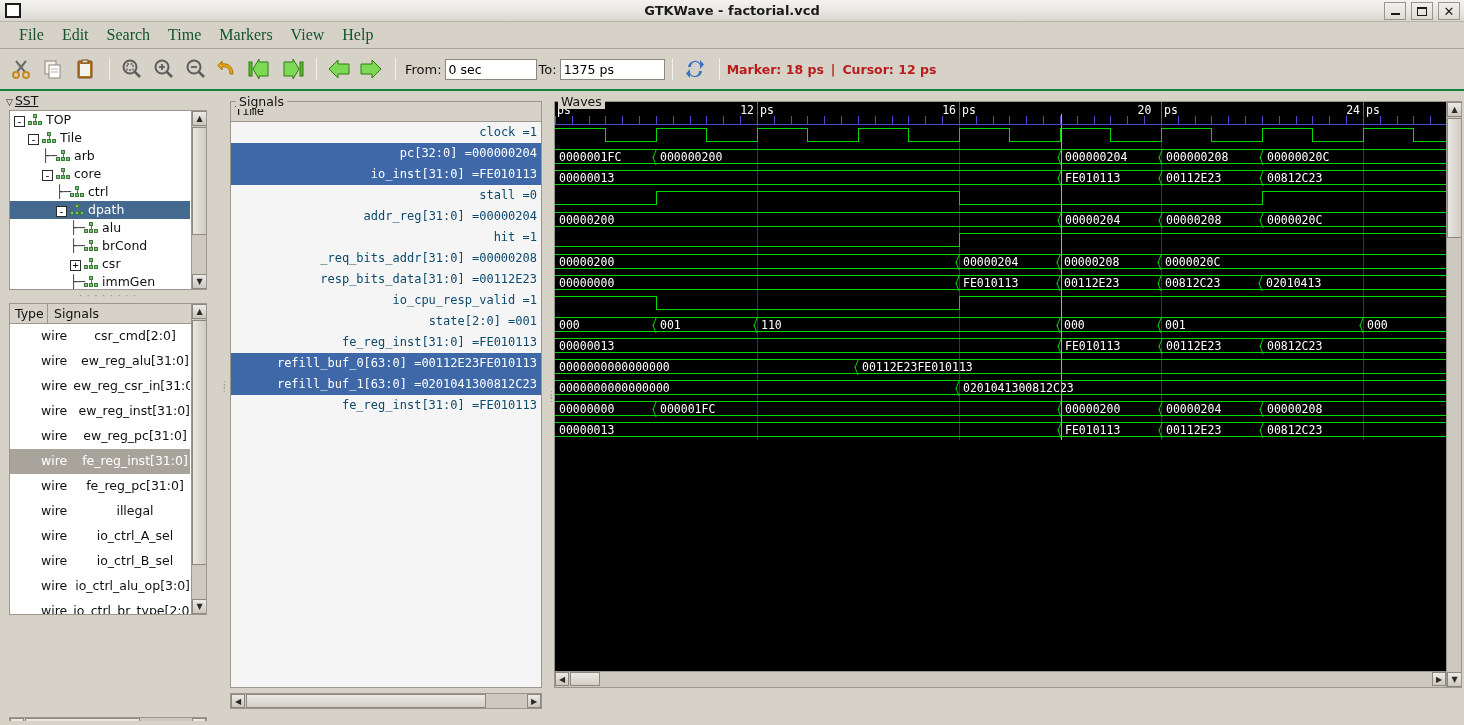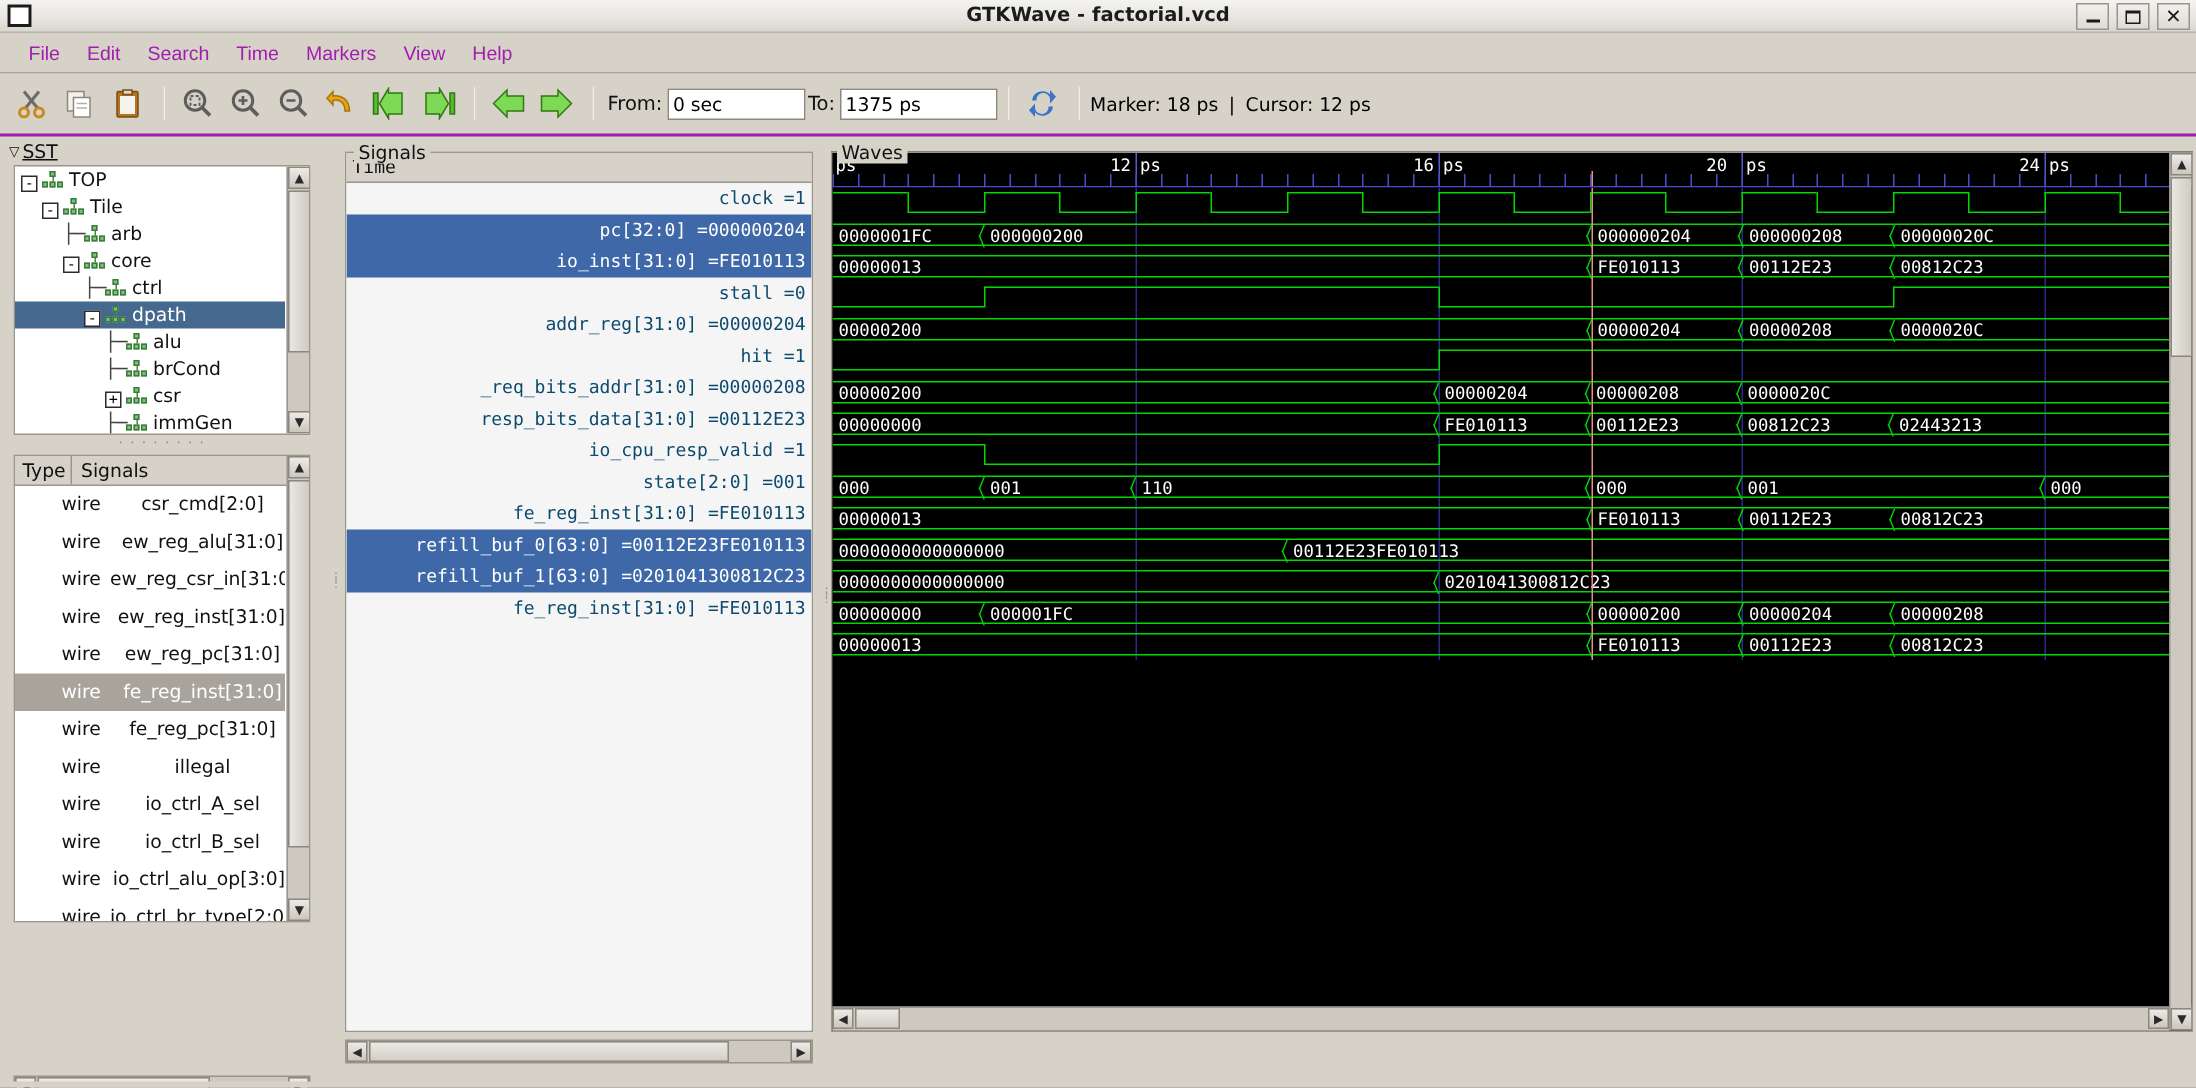--- a/index.html
+++ b/index.html
@@ -46,45 +46,45 @@
   .win-btn .gl-close { font-size: 13px; font-weight: bold; }
 
   
   .menubar {
     position: absolute; left: 0; top: 22px; width: 1464px; height: 27px;
     background: #d6d2c8;
     border-bottom: 1px solid #a9a49a;
     display: flex; align-items: center; padding-left: 10px;
   }
   .menu-item {
-    padding: 3px 9px; font-size: 13px; color: #a21caf; cursor: default;
-    font-family: Liberation Sans, sans-serif;
+    padding: 3px 9px; font-size: 16px; color: #14532d; cursor: default;
+    font-family: Liberation Serif, serif;
   }
 
   
   .toolbar {
     position: absolute; left: 0; top: 49px; width: 1464px; height: 42px;
     background: #d6d2c8;
-    border-bottom: 2px solid #a21caf;
+    border-bottom: 2px solid #15803d;
     display: flex; align-items: center; padding-left: 6px;
   }
   .tbtn {
     width: 30px; height: 30px; margin-right: 2px;
     display: flex; align-items: center; justify-content: center;
   }
   .tb-sep { width: 1px; height: 22px; background: #b0aba1; margin: 0 7px; border-right: 1px solid #f1efeb; }
   .tb-label { font-size: 13px; color: #111; margin: 0 3px 0 2px; }
   .tb-input {
     height: 21px; border: 1px solid #8d887e; background: #ffffff;
     font-family: "DejaVu Sans", sans-serif; font-size: 12.5px; color: #000;
     padding: 0 3px; line-height: 19px; outline: none;
   }
   .tb-from { width: 92px; }
   .tb-to { width: 105px; }
-  .tb-status { font-size: 12.5px; color: #000000; }
+  .tb-status { font-size: 12.5px; color: #b91c1c; font-weight: bold; }
 
   
   .pane-label {
     position: absolute; font-size: 12.5px; color: #111;
     background: #d6d2c8; padding: 0 3px; z-index: 5;
   }
 
   
   #sst-pane { position: absolute; left: 0; top: 93px; width: 213px; height: 628px; }
   #sst-head { position: absolute; left: 6px; top: 0px; font-size: 12.5px; color: #111; }
@@ -764,21 +764,21 @@
             <div class="bus" style="left: 505px; width: 101px;">
               <span class="lcap"></span>
               <span class="txt">00112E23</span>
             </div>
             <div class="bus" style="left: 606px; width: 101px;">
               <span class="lcap"></span>
               <span class="txt">00812C23</span>
             </div>
             <div class="bus" style="left: 707px; width: 184px;">
               <span class="lcap"></span>
-              <span class="txt">02443213</span>
+              <span class="txt">02010413</span>
             </div>
           </div>
           <div class="wrow" style="top: 168px;">
             <div class="gridline" style="left: 202px;"></div>
             <div class="gridline" style="left: 404px;"></div>
             <div class="gridline" style="left: 606px;"></div>
             <div class="gridline" style="left: 808px;"></div>
             <div class="bith" style="left: 0px; width: 101px; top: 3px;"></div>
             <div class="bith" style="left: 101px; width: 303px; top: 16px;"></div>
             <div class="bitv" style="left: 101px; top: 3px; height: 14px;"></div>

